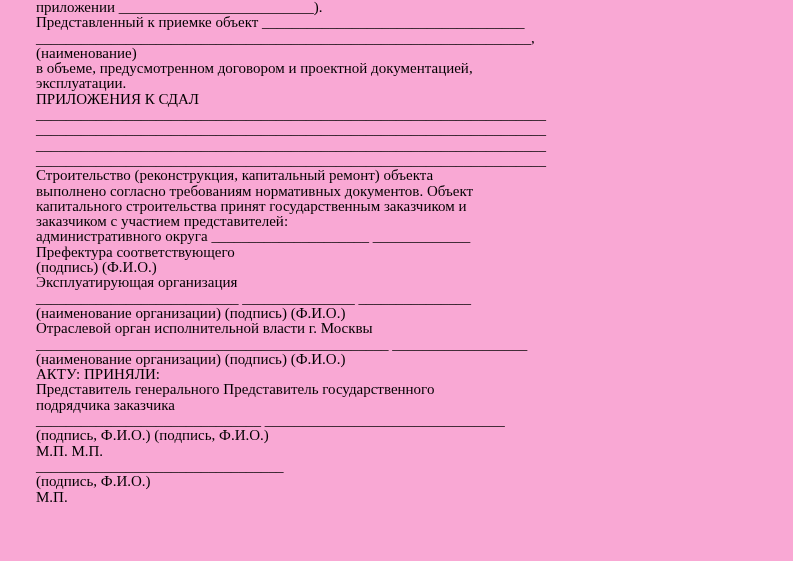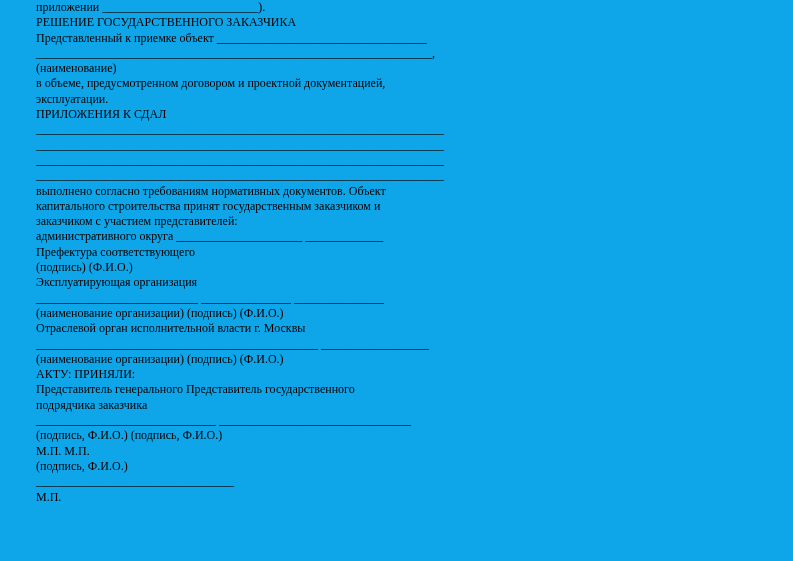--- a/index.html
+++ b/index.html
@@ -8,64 +8,64 @@
     background: #ffffff;
   }
   body {
     width: 793px;
     height: 561px;
     overflow: hidden;
   }
   .page {
     width: 793px;
     height: 561px;
-    background: #0ea5e9;
+    background: #f9a8d4;
     box-sizing: border-box;
     padding: 0 20px 0 36px;
     color: #000000;
     font-family: "Liberation Serif", "DejaVu Serif", serif;
-    font-size: 12px;
+    font-size: 15px;
     line-height: 15.3px;
   }
   .doc-line {
     white-space: pre-wrap;
     min-height: 15.3px;
     letter-spacing: 0;
   }
 </style>
 </head>
 <body>
 
 <div class="page">
   <div class="doc-line">приложении __________________________).</div>
-  <div class="doc-line">РЕШЕНИЕ ГОСУДАРСТВЕННОГО ЗАКАЗЧИКА</div>
   <div class="doc-line">Представленный к приемке объект ___________________________________</div>
   <div class="doc-line">__________________________________________________________________,</div>
   <div class="doc-line">(наименование)</div>
   <div class="doc-line">в объеме, предусмотренном договором и проектной документацией,</div>
   <div class="doc-line">эксплуатации.</div>
   <div class="doc-line">ПРИЛОЖЕНИЯ К СДАЛ</div>
   <div class="doc-line">____________________________________________________________________</div>
   <div class="doc-line">____________________________________________________________________</div>
   <div class="doc-line">____________________________________________________________________</div>
   <div class="doc-line">____________________________________________________________________</div>
+  <div class="doc-line">Строительство (реконструкция, капитальный ремонт) объекта</div>
   <div class="doc-line">выполнено согласно требованиям нормативных документов. Объект</div>
   <div class="doc-line">капитального строительства принят государственным заказчиком и</div>
   <div class="doc-line">заказчиком с участием представителей:</div>
   <div class="doc-line">административного округа _____________________ _____________</div>
   <div class="doc-line">Префектура соответствующего</div>
   <div class="doc-line">(подпись) (Ф.И.О.)</div>
   <div class="doc-line">Эксплуатирующая организация</div>
   <div class="doc-line">___________________________ _______________ _______________</div>
   <div class="doc-line">(наименование организации) (подпись) (Ф.И.О.)</div>
   <div class="doc-line">Отраслевой орган исполнительной власти г. Москвы</div>
   <div class="doc-line">_______________________________________________ __________________</div>
   <div class="doc-line">(наименование организации) (подпись) (Ф.И.О.)</div>
   <div class="doc-line">АКТУ: ПРИНЯЛИ:</div>
   <div class="doc-line">Представитель генерального Представитель государственного</div>
   <div class="doc-line">подрядчика заказчика</div>
   <div class="doc-line">______________________________ ________________________________</div>
   <div class="doc-line">(подпись, Ф.И.О.) (подпись, Ф.И.О.)</div>
   <div class="doc-line">М.П. М.П.</div>
+  <div class="doc-line">_________________________________</div>
   <div class="doc-line">(подпись, Ф.И.О.)</div>
-  <div class="doc-line">_________________________________</div>
   <div class="doc-line">М.П.</div>
 </div>
 
 </body></html>

